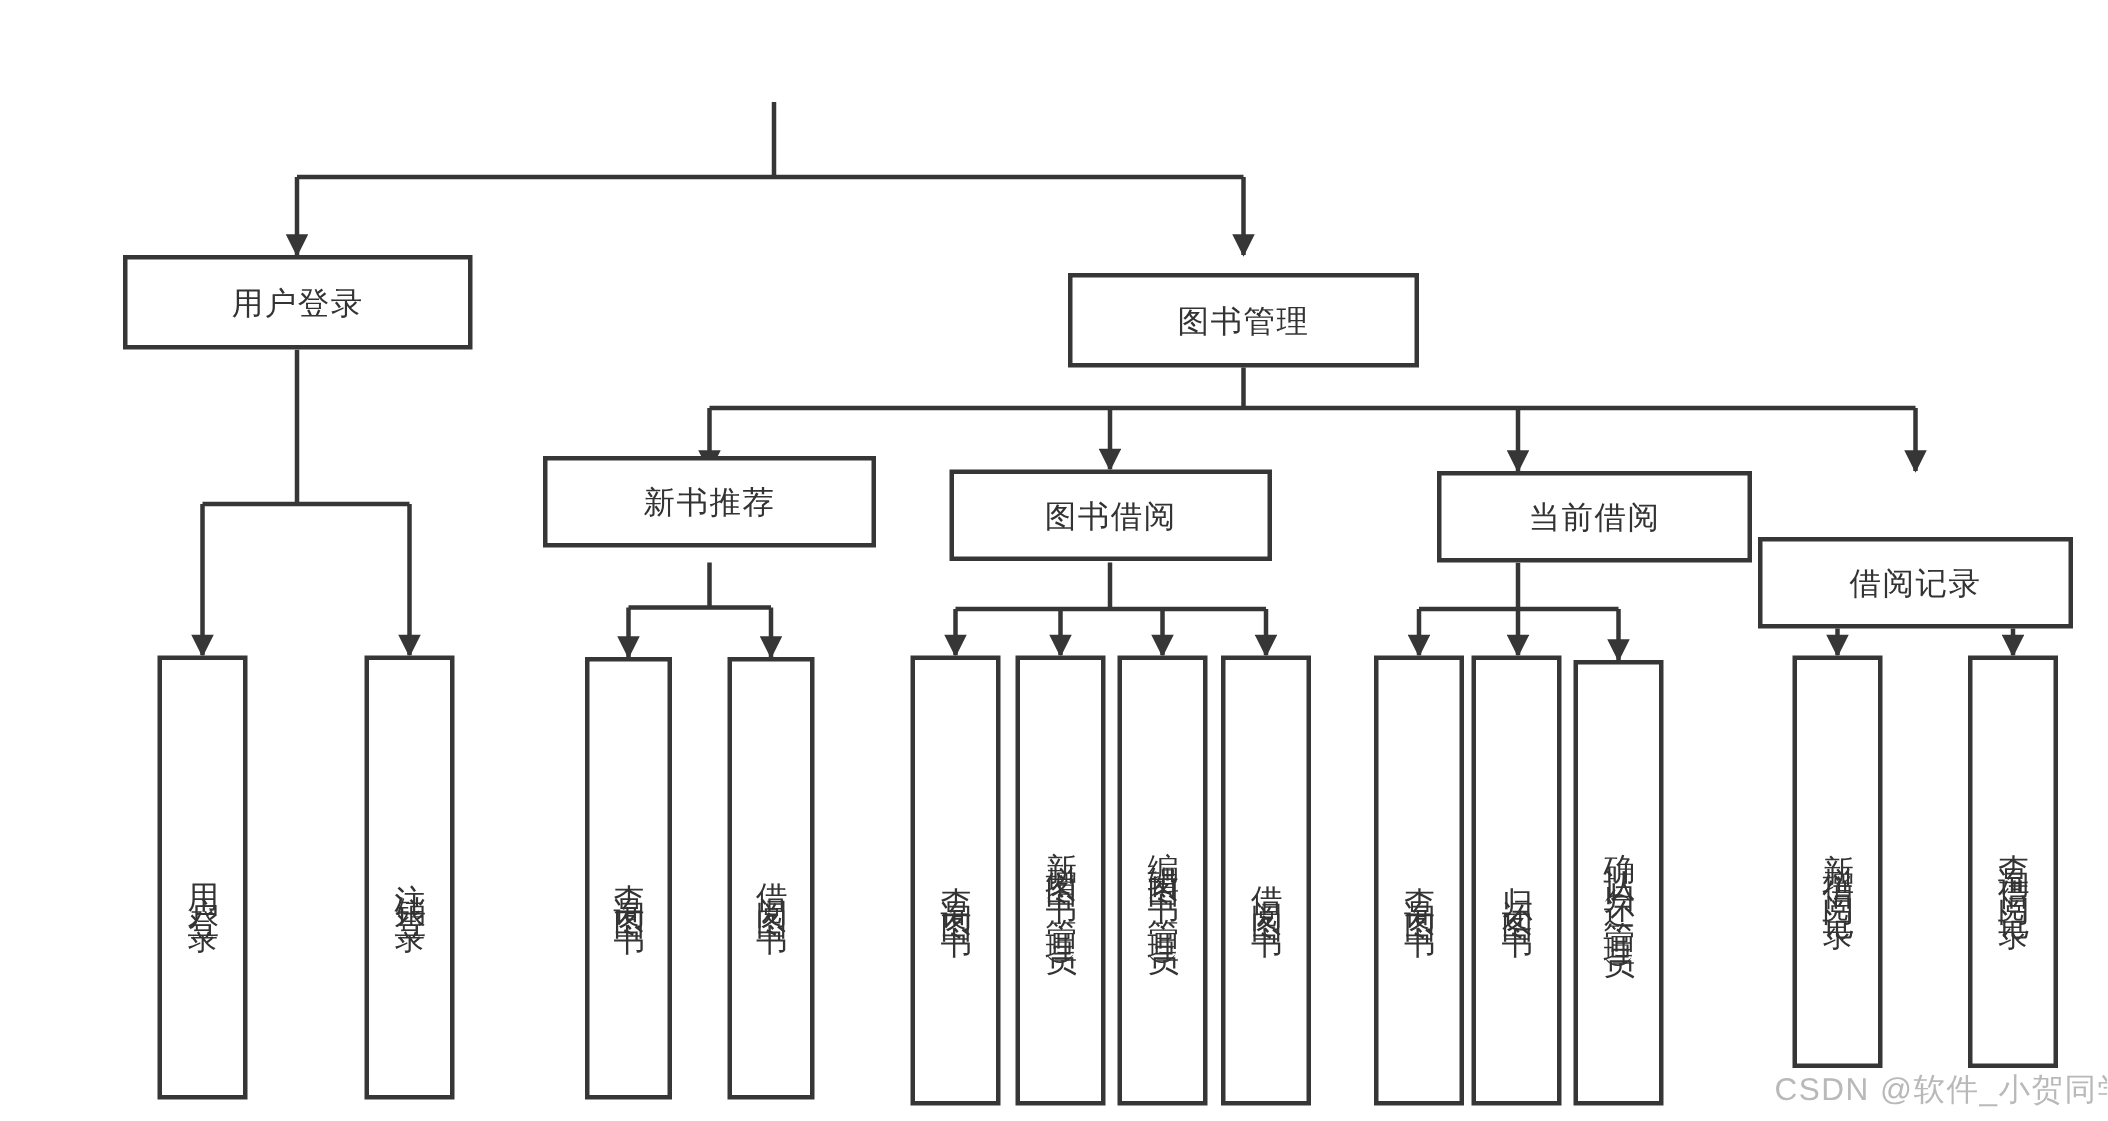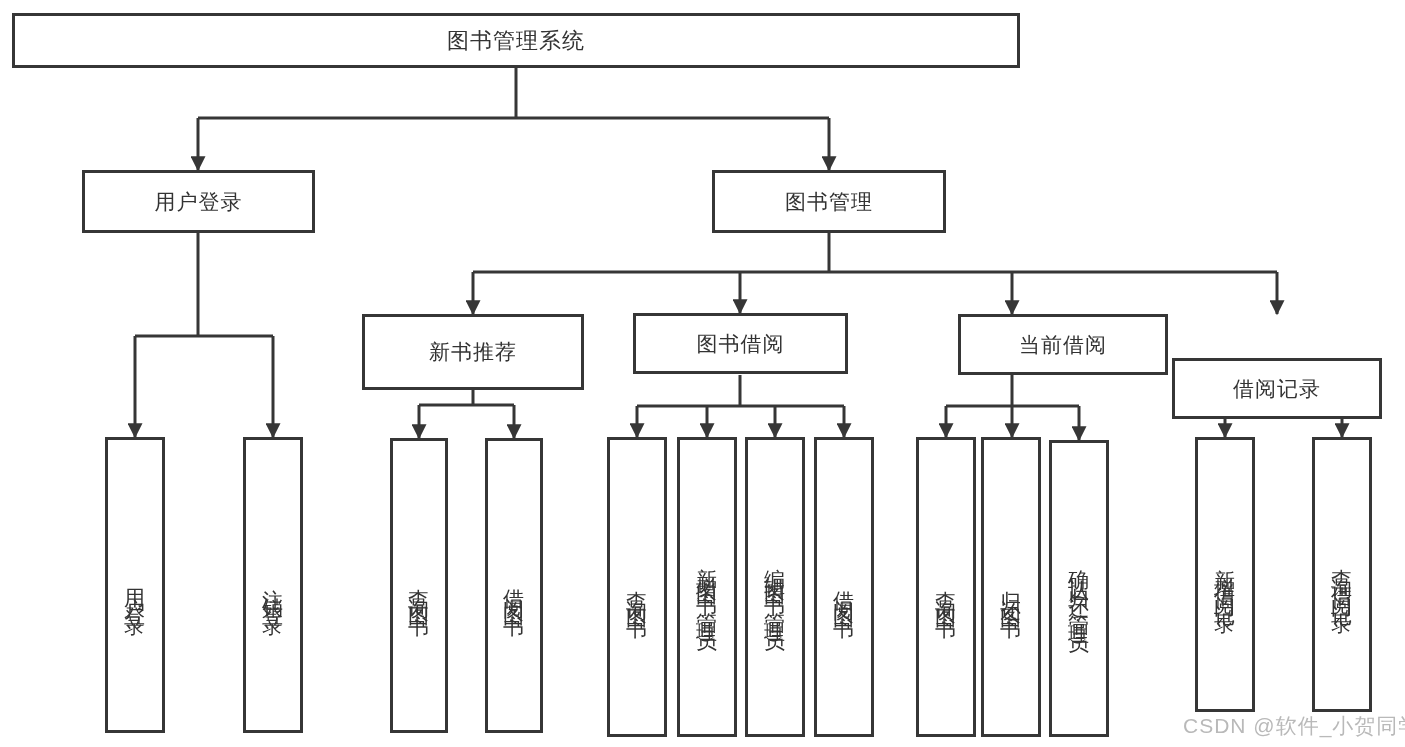--- a/index.html
+++ b/index.html
@@ -100,32 +100,29 @@
     <path class="line" marker-end="url(#arw)" d="M707,406 V437"></path>
     <path class="line" marker-end="url(#arw)" d="M775,406 V437"></path>
     <path class="line" marker-end="url(#arw)" d="M844,406 V437"></path>
     <path class="line" marker-end="url(#arw)" d="M946,406 V437"></path>
     <path class="line" marker-end="url(#arw)" d="M1012,406 V437"></path>
     <path class="line" marker-end="url(#arw)" d="M1079,406 V440"></path>
     <path class="line" marker-end="url(#arw)" d="M1225,405 V437"></path>
     <path class="line" marker-end="url(#arw)" d="M1342,405 V437"></path>
   </svg>
 
-  <div class="hbox root-box" style="left:12px; top:13px; width:1008px; height:55px;">
-    <span>图书管理系统</span>
-  </div>
 
   <div class="hbox" style="left:82px; top:170px; width:233px; height:63px;">
     <span>用户登录</span>
   </div>
-  <div class="hbox" style="left:712px; top:170px; width:234px; height:63px;">
+  <div class="hbox" style="left:712px; top:182px; width:234px; height:63px;">
     <span>图书管理</span>
   </div>
 
-  <div class="hbox" style="left:362px; top:314px; width:222px; height:76px;">
+  <div class="hbox" style="left:362px; top:304px; width:222px; height:61px;">
     <span>新书推荐</span>
   </div>
   <div class="hbox" style="left:633px; top:313px; width:215px; height:61px;">
     <span>图书借阅</span>
   </div>
   <div class="hbox" style="left:958px; top:314px; width:210px; height:61px;">
     <span>当前借阅</span>
   </div>
   <div class="hbox" style="left:1172px; top:314px; width:210px; height:61px;margin-top:44px;">
     <span>借阅记录</span>

